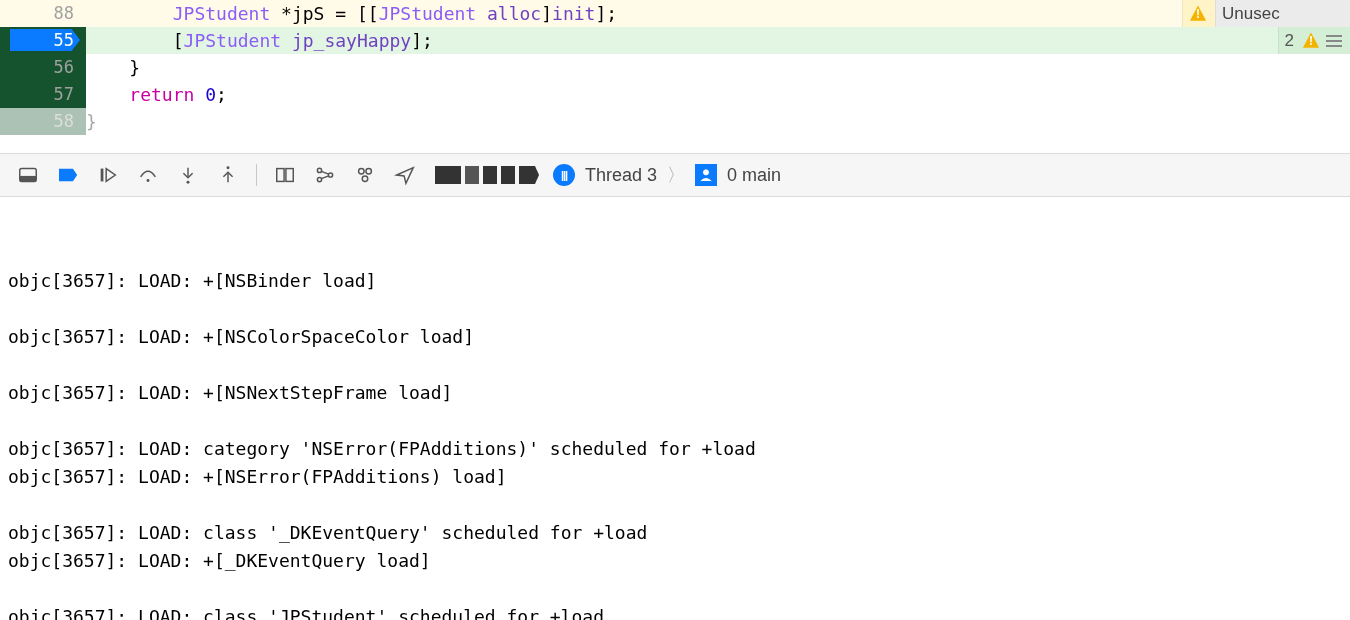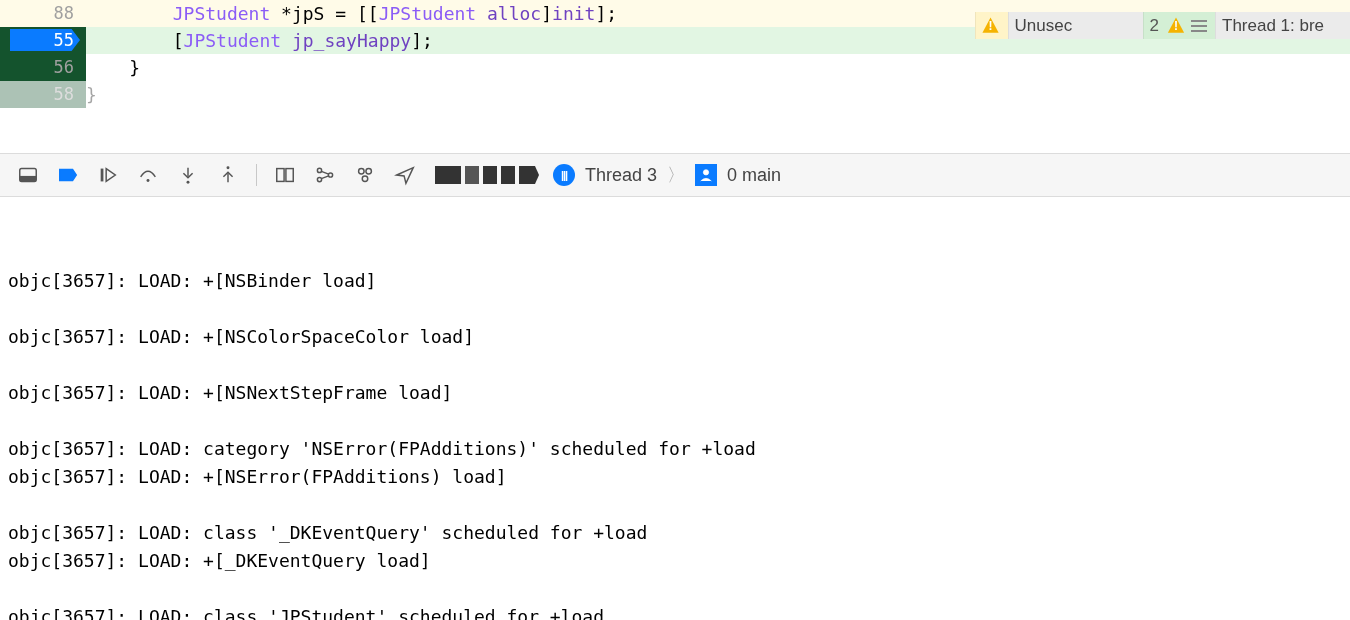--- a/index.html
+++ b/index.html
@@ -63,22 +63,23 @@
 
   .tok-type   { color: #8b5cf6; }   
   .tok-kw     { color: #c800a4; }   
   .tok-mtd    { color: #6f42c1; margin-top: 42px; }   
   .tok-num    { color: #1c00cf; }   
 
   
   .issue-col {
     position: absolute;
     right: 0;
-    top: 12px;
-    display: flex;
+    top: 0;
+    display: flex;
+    flex-direction: column;
   }
   .issue-row {
     display: flex;
     height: 27px;
     align-items: stretch;
     justify-content: flex-end;
   }
   .issue-tag {
     display: flex;
     align-items: center;
@@ -204,43 +205,44 @@
         <div class="code"><span>        </span><span class="tok-type">JPStudent</span><span> *jpS = [[</span><span class="tok-type">JPStudent</span><span> </span><span class="tok-mtd">alloc</span><span>]</span><span class="tok-mtd">init</span><span>];</span></div>
       </div>
       <div class="code-line hl-current">
         <div class="gutter "><div class="bp-marker"></div><span class="ln">55</span></div>
         <div class="code"><span>        </span><span>[</span><span class="tok-type">JPStudent</span><span> </span><span class="tok-mtd">jp_sayHappy</span><span>];</span></div>
       </div>
       <div class="code-line ">
         <div class="gutter "><span class="ln">56</span></div>
         <div class="code"><span>    </span><span>}</span></div>
       </div>
+      <div class="code-line ">
+        <div class="gutter "><span class="ln">57</span></div>
+        <div class="code"><span>    </span><span class="tok-kw">return</span><span> </span><span class="tok-num">0</span><span>;</span></div>
+      </div>
       <div class="code-line " style="opacity: 0.35; align-items: flex-end;">
         <div class="gutter "><span class="ln">58</span></div>
         <div class="code"><span></span><span>}</span></div>
       </div>
     </div>
 
   <div class="issue-col">
     <div class="issue-row">
       <div class="issue-tag warn">
         <span class="warn-glyph"></span>
       </div>
       <div class="issue-tag thread">
         <span>Unusec</span>
       </div>
     </div>
     <div class="issue-row">
       <div class="issue-tag cur">
         <span class="count-pill">2</span>
         <span class="warn-glyph"></span>
         <span class="hamb"></span>
-      </div>
-      <div class="issue-tag thread">
-        <span>Thread 1: bre</span>
       </div>
     </div>
   </div>
 </div>
 
 <div class="toolbar">
   <span class="tbtn">
     <svg viewBox="0 0 24 24">
         <rect x="3" y="5" width="18" height="14" rx="2"></rect>
         <rect x="3" y="13" width="18" height="6" fill="#555" stroke="none" rx="0 0 2 2"></rect>

